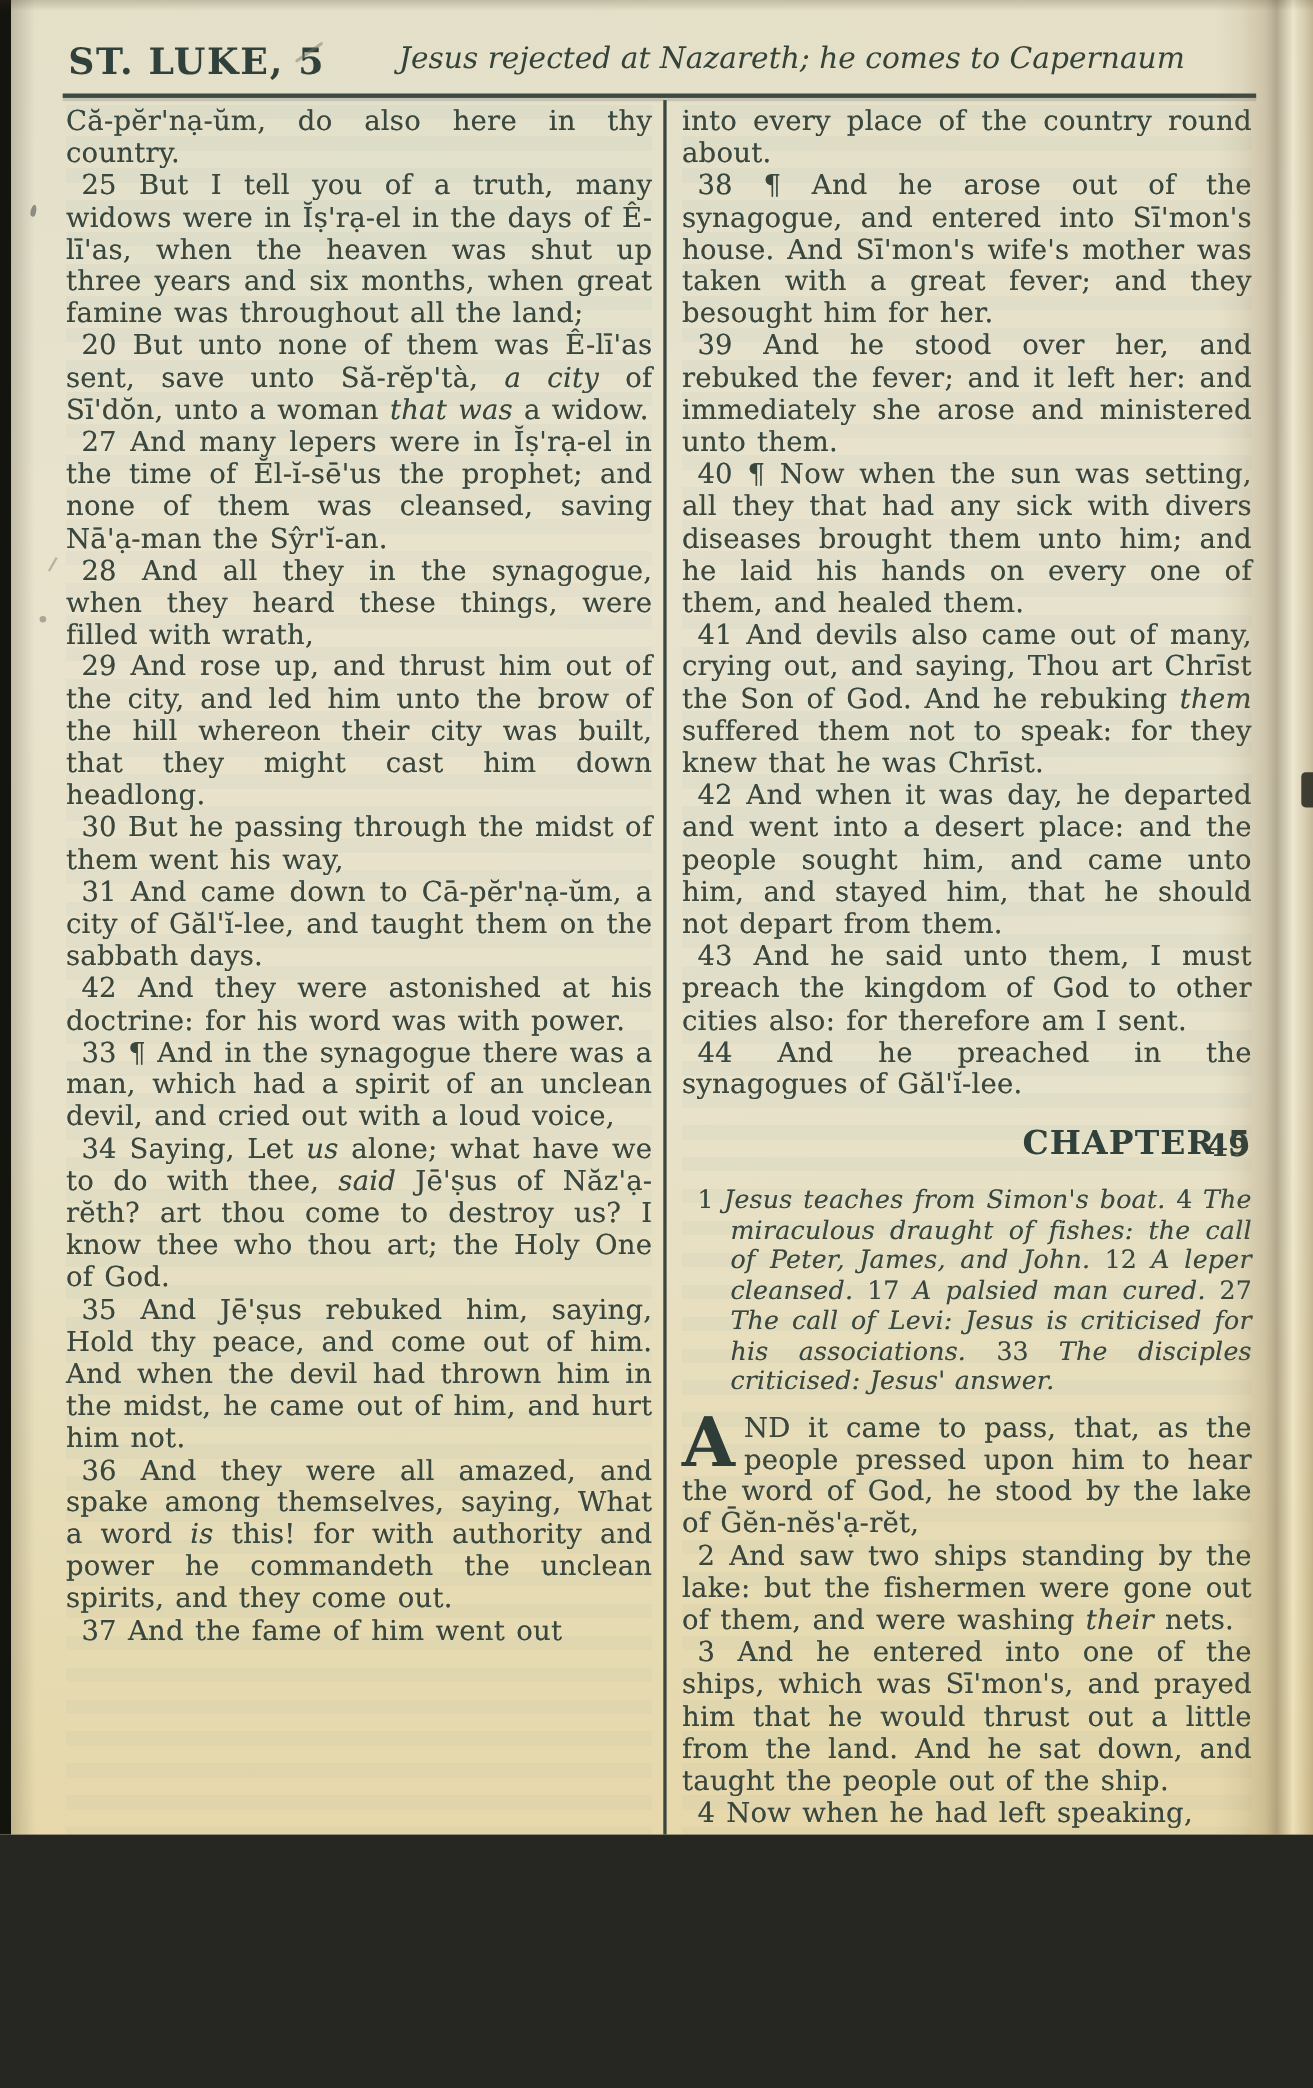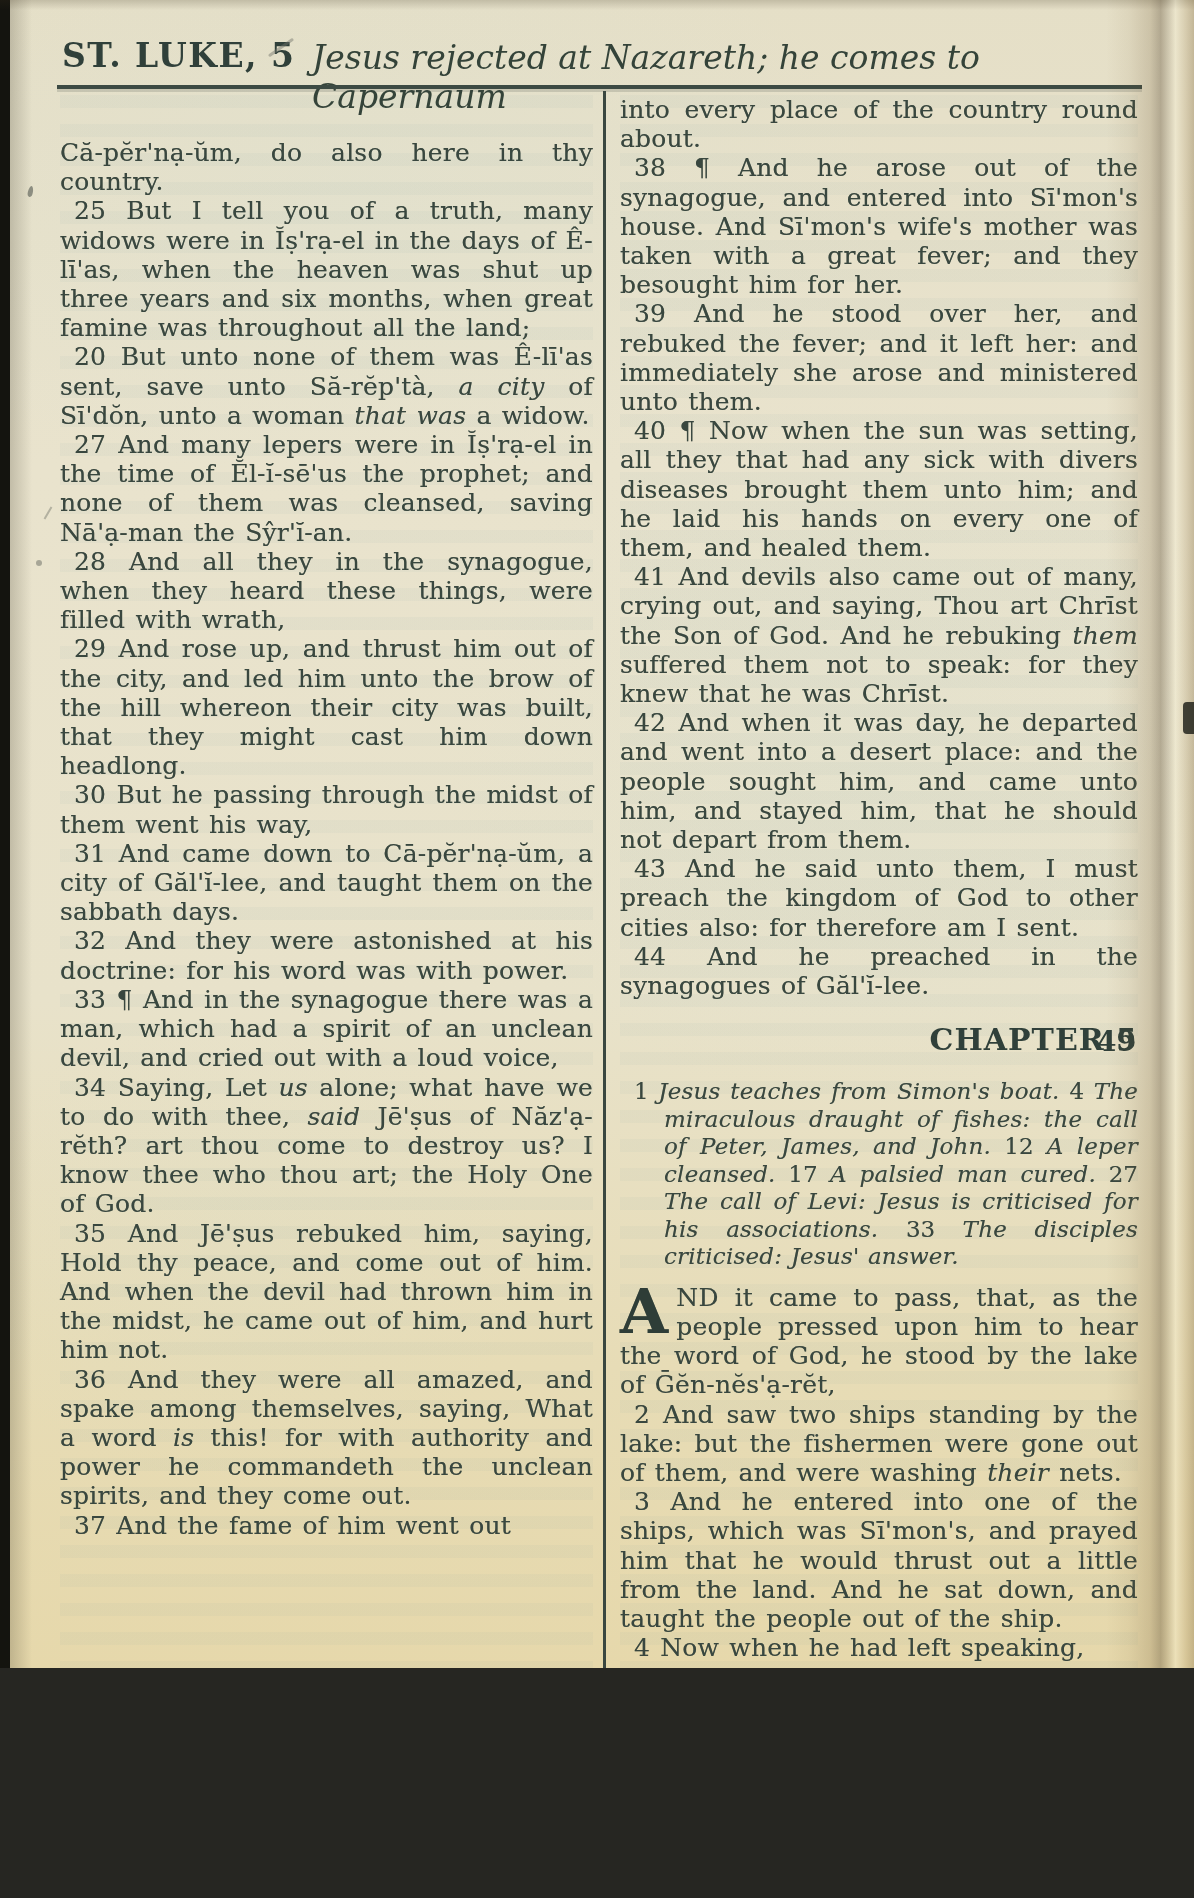--- a/index.html
+++ b/index.html
@@ -28,32 +28,32 @@
   .pencil-slash{position:absolute;left:266px;top:46px;width:30px;height:3px;
     background:rgba(112,116,106,.45);transform:rotate(-35deg);border-radius:2px;}
   .margin-mark1{position:absolute;left:28px;top:186px;width:5px;height:11px;
     background:rgba(70,75,70,.55);border-radius:50%/60% 60% 40% 40%;transform:rotate(12deg);}
   .margin-mark2{position:absolute;left:36px;top:560px;width:6px;height:6px;
     background:rgba(70,75,70,.40);border-radius:50%;}
   .margin-mark3{position:absolute;left:41px;top:512px;width:14px;height:2px;
     background:rgba(70,75,70,.33);transform:rotate(-60deg);}
   .header-left{position:absolute;left:62px;top:36px;font-size:33px;font-weight:bold;
     letter-spacing:1.5px;color:#30403a;}
-  .header-right{position:absolute;left:312px;top:38px;width:840px;
-    font-style:italic;font-size:33px;color:#344339;}
+  .header-right{position:absolute;left:300px;top:38px;width:840px;text-align:center;
+    font-style:italic;font-size:27px;color:#344339;}
   .head-rule{position:absolute;left:57px;top:85px;width:1085px;height:4px;background:#3c4a43;
     box-shadow:0 3px 0 rgba(60,74,67,.18);}
   .col-divider{position:absolute;left:603px;top:91px;width:3px;height:1708px;background:#3a4740;}
   .ghost{position:absolute;top:95px;height:1705px;pointer-events:none;
     background:repeating-linear-gradient(180deg,
       rgba(110,150,155,.055) 0 13px, rgba(110,150,155,0) 13px 29px);}
   .ghost-left{left:60px;width:533px;}
   .ghost-right{left:620px;width:518px;}
   .col{position:absolute;top:95px;}
-  .col-left{left:60px;width:533px;margin-top:43px;}
+  .col-left{left:60px;width:533px;}
   .col-right{left:620px;width:518px;}
   p.verse{margin:0;font-size:25px;line-height:29.2px;text-align:justify;text-indent:14px;
     word-spacing:2px;letter-spacing:.2px;text-shadow:0 0 .5px rgba(57,71,63,.55);}
   p.noindent{text-indent:0;}
   .it{font-style:italic;}
   .chapter-row{position:relative;text-align:right;margin:22px 0 21px;}
   .chapter-title{font-weight:bold;font-size:30px;letter-spacing:1px;color:#30403a;}
   .chapter-corner{position:absolute;right:2px;top:3px;font-weight:bold;font-size:28px;color:#30403a;}
   p.summary{margin:0 0 12px;font-size:23px;line-height:27.5px;text-align:justify;
     padding-left:44px;text-indent:-30px;word-spacing:1px;
@@ -84,21 +84,21 @@
 
   <div class="col col-left" id="col-left">
       <p class="verse noindent"><span>Că-pĕr'nạ-ŭm, do also here in thy country.</span></p>
       <p class="verse"><span>25 But I tell you of a truth, many widows were in Ĭṣ'rạ-el in the days of Ê-lī'as, when the heaven was shut up three years and six months, when great famine was throughout all the land;</span></p>
       <p class="verse"><span>20 But unto none of them was Ê-lī'as sent, save unto Să-rĕp'tà, </span><span class="it">a city</span><span> of Sī'dŏn, unto a woman </span><span class="it">that was</span><span> a widow.</span></p>
       <p class="verse"><span>27 And many lepers were in Ĭṣ'rạ-el in the time of Ĕl-ĭ-sē'us the prophet; and none of them was cleansed, saving Nā'ạ-man the Sŷr'ĭ-an.</span></p>
       <p class="verse"><span>28 And all they in the synagogue, when they heard these things, were filled with wrath,</span></p>
       <p class="verse"><span>29 And rose up, and thrust him out of the city, and led him unto the brow of the hill whereon their city was built, that they might cast him down headlong.</span></p>
       <p class="verse"><span>30 But he passing through the midst of them went his way,</span></p>
       <p class="verse"><span>31 And came down to Cā-pĕr'nạ-ŭm, a city of Găl'ĭ-lee, and taught them on the sabbath days.</span></p>
-      <p class="verse"><span>32 And they were astonished at his doctrine: for his word was with power.</span></p>
+      <p class="verse"><span>42 And they were astonished at his doctrine: for his word was with power.</span></p>
       <p class="verse"><span>33 ¶ And in the synagogue there was a man, which had a spirit of an unclean devil, and cried out with a loud voice,</span></p>
       <p class="verse"><span>34 Saying, Let </span><span class="it">us</span><span> alone; what have we to do with thee, </span><span class="it">said</span><span> Jē'ṣus of Năz'ạ-rĕth? art thou come to destroy us?  I know thee who thou art; the Holy One of God.</span></p>
       <p class="verse"><span>35 And Jē'ṣus rebuked him, saying, Hold thy peace, and come out of him.  And when the devil had thrown him in the midst, he came out of him, and hurt him not.</span></p>
       <p class="verse"><span>36 And they were all amazed, and spake among themselves, saying, What a word </span><span class="it">is</span><span> this! for with authority and power he commandeth the unclean spirits, and they come out.</span></p>
       <p class="verse"><span>37 And the fame of him went out</span></p>
     </div>
   <div class="col col-right" id="col-right">
       <p class="verse noindent"><span>into every place of the country round about.</span></p>
       <p class="verse"><span>38 ¶ And he arose out of the synagogue, and entered into Sī'mon's house.  And Sī'mon's wife's mother was taken with a great fever; and they besought him for her.</span></p>
       <p class="verse"><span>39 And he stood over her, and rebuked the fever; and it left her: and immediately she arose and ministered unto them.</span></p>

